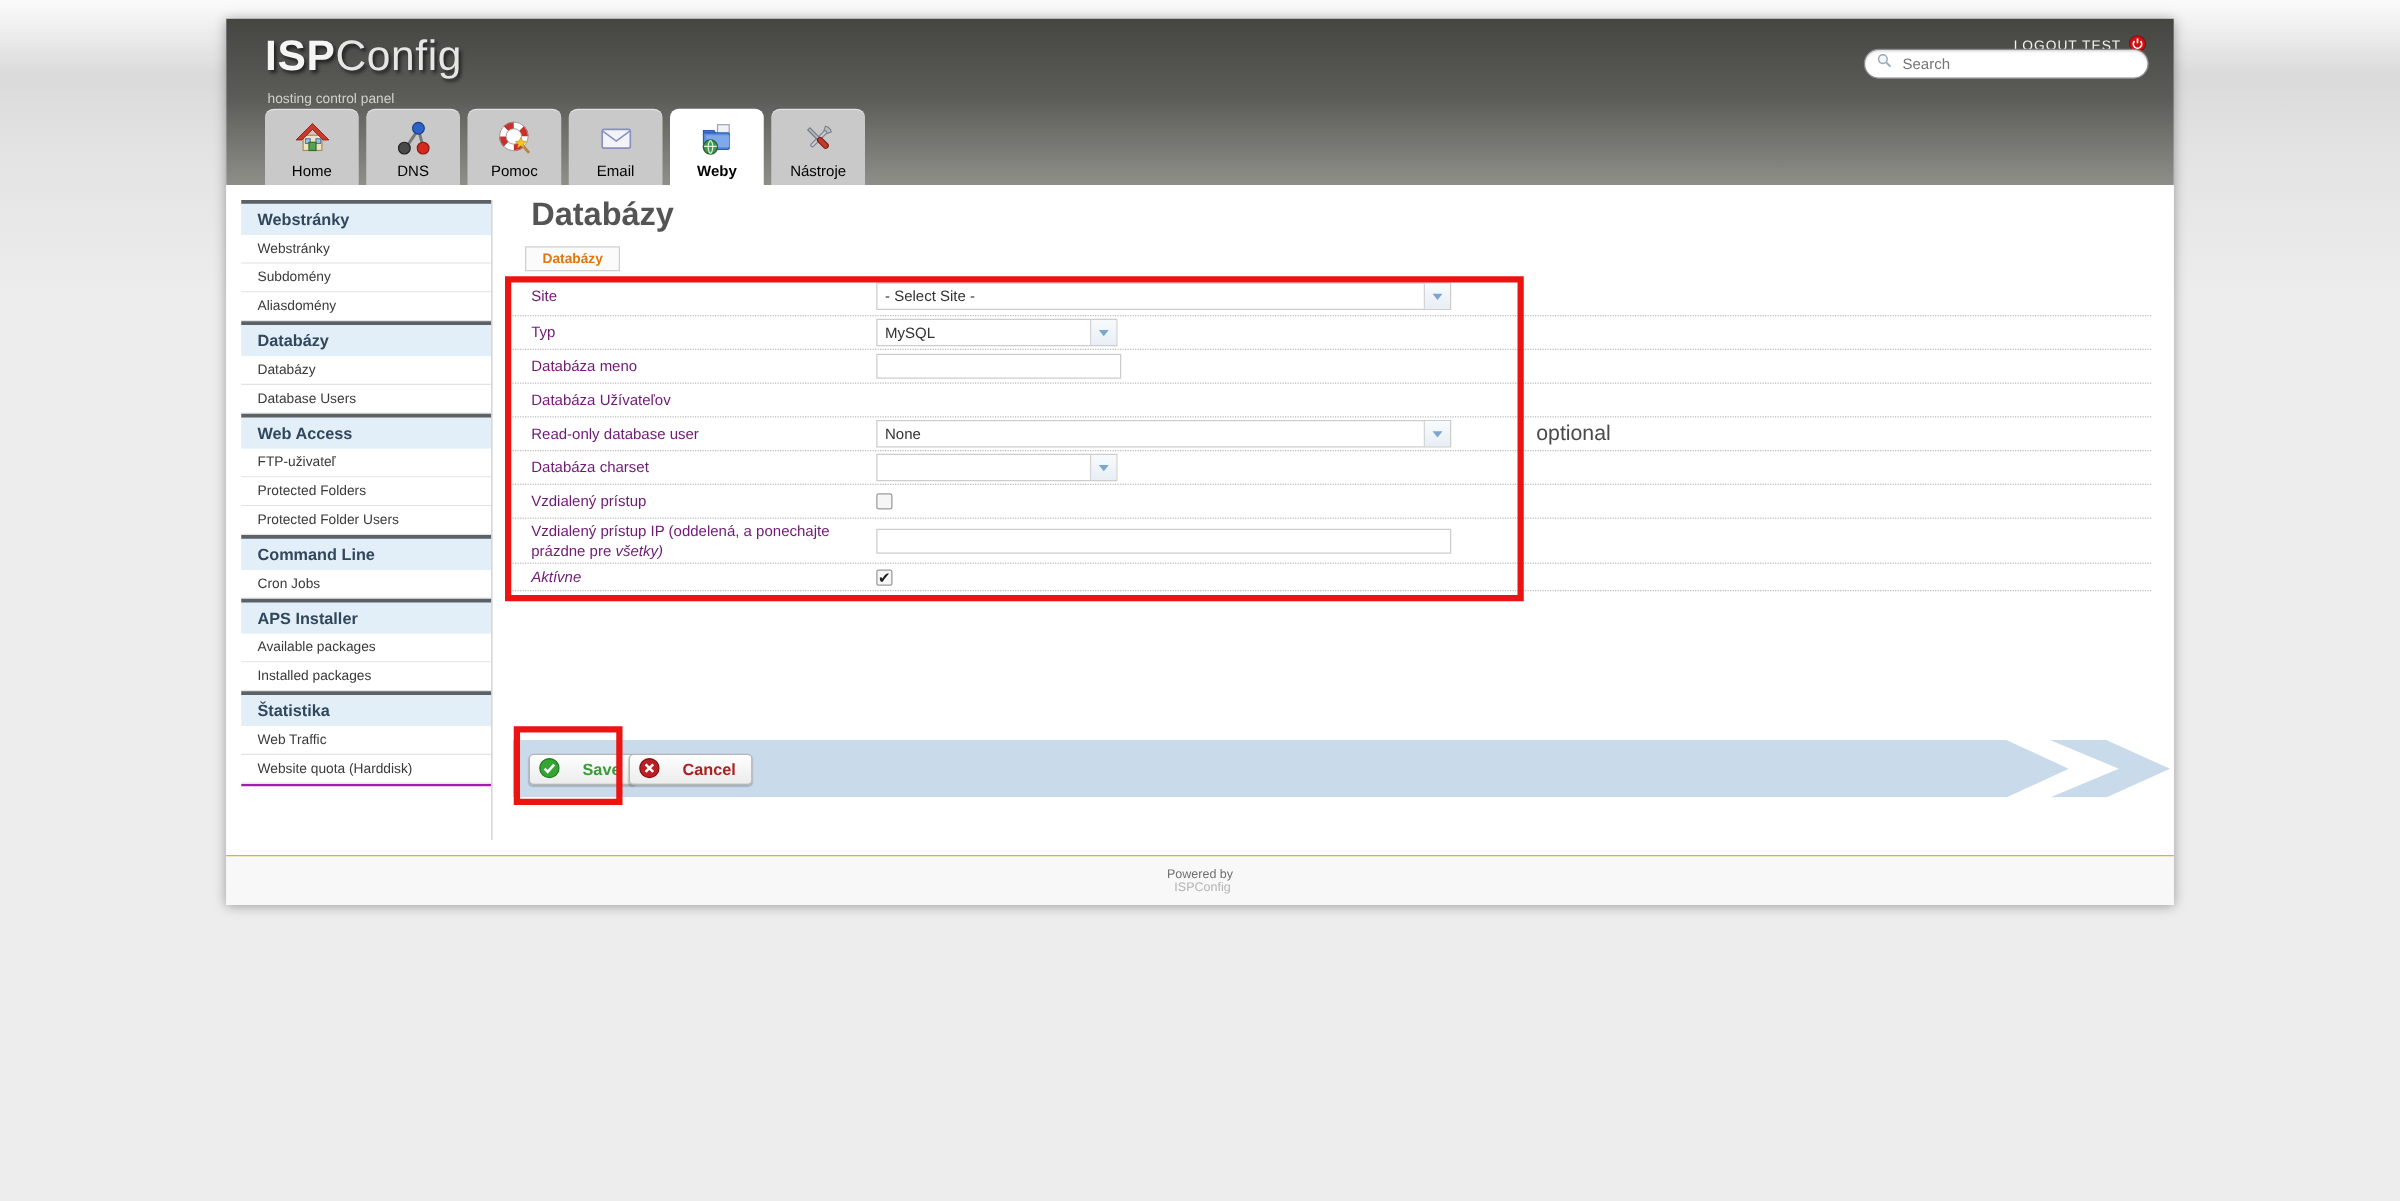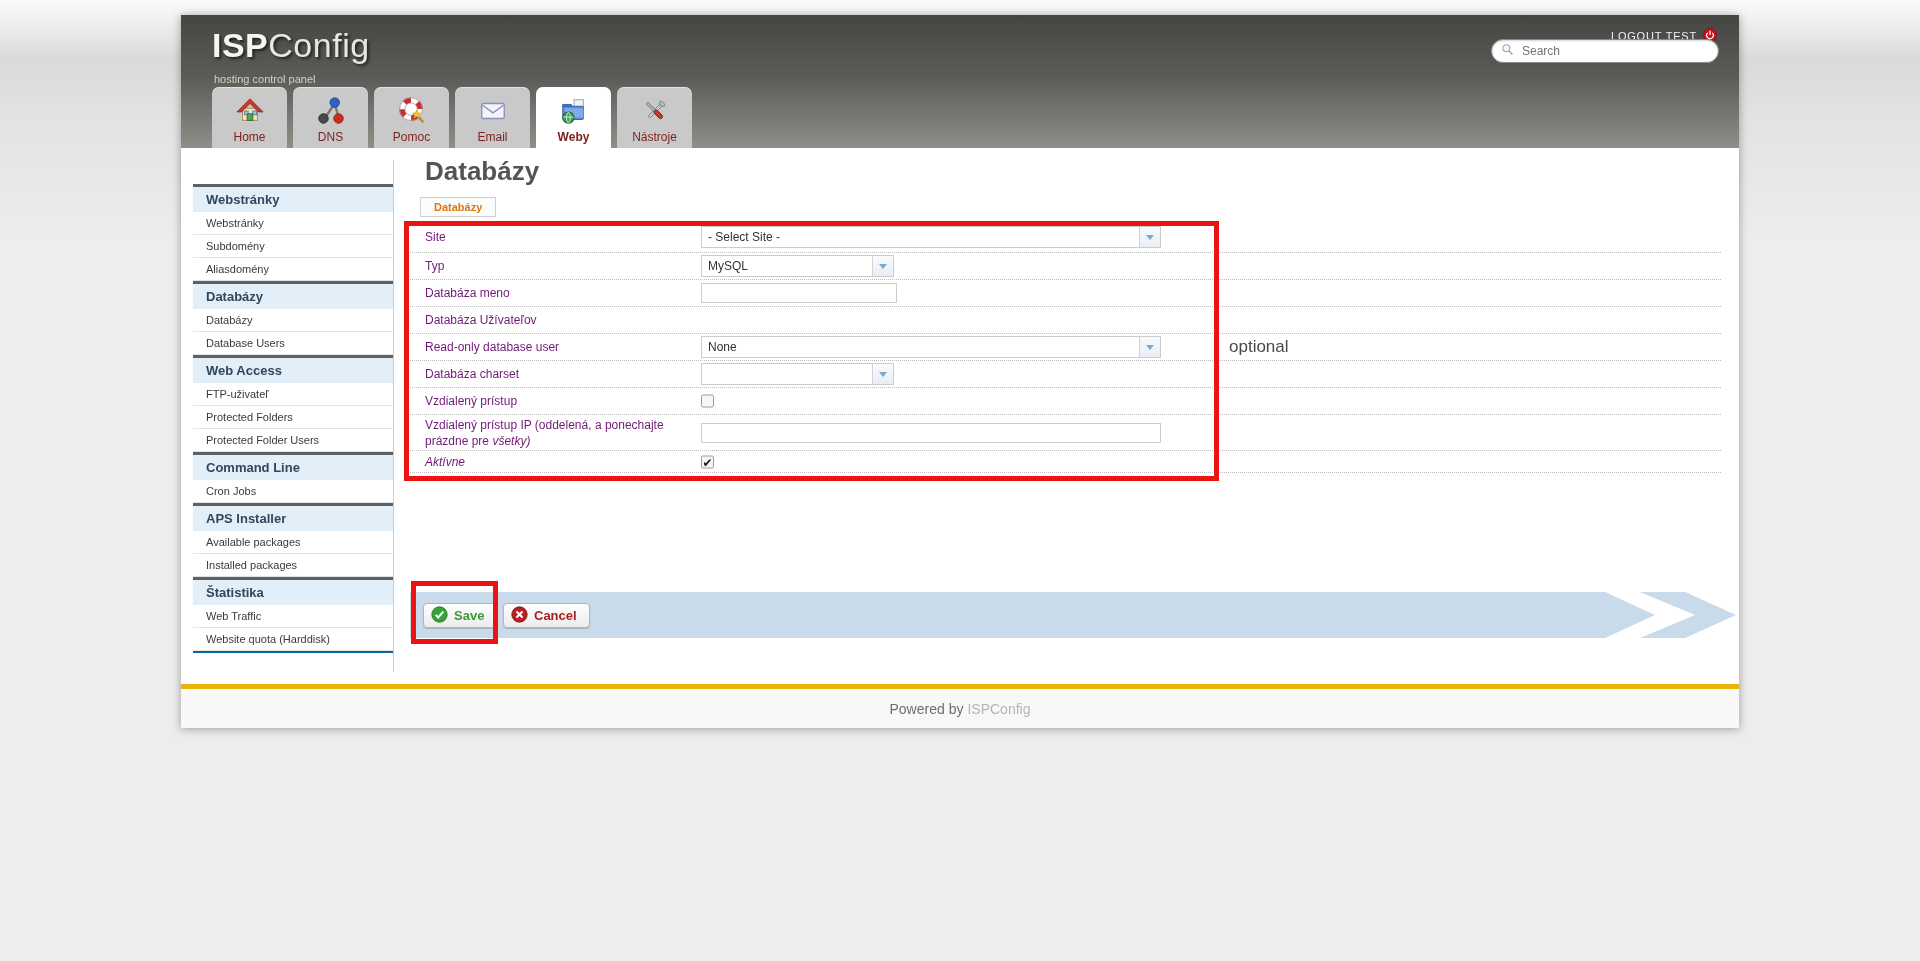--- a/index.html
+++ b/index.html
@@ -14,26 +14,26 @@
   .logo{position:absolute;left:31px;top:11px;font-size:34px;color:#f5f5f3;text-shadow:2px 2px 3px rgba(0,0,0,.6);letter-spacing:.5px;}
   .logo .lb{font-weight:bold;}
   .logo .lr{font-weight:normal;color:#e6e6e2;}
   .tagline{position:absolute;left:33px;top:58px;font-size:11px;color:#d2d2cc;}
   .logout{position:absolute;right:22px;top:13px;display:flex;align-items:center;gap:6px;font-size:11px;color:#f2f2ef;letter-spacing:.8px;cursor:pointer;}
   .search{position:absolute;right:20px;top:24px;width:228px;height:24px;background:#fff;border:1px solid #86898c;border-radius:12px;display:flex;align-items:center;padding:0 9px;box-sizing:border-box;box-shadow:inset 0 1px 2px rgba(0,0,0,.18);}
   .search input{border:none;outline:none;background:transparent;font-family:"Liberation Sans",sans-serif;font-size:12px;color:#555;width:100%;margin-left:6px;}
   .tabs{position:absolute;left:31px;bottom:0;display:flex;gap:6px;}
   .tab{width:75px;height:61px;background:#c9c9c9;border-radius:7px 7px 0 0;display:flex;flex-direction:column;align-items:center;justify-content:flex-end;padding-bottom:4px;box-sizing:border-box;cursor:pointer;box-shadow:inset 0 1px 0 rgba(255,255,255,.45);}
   .tab .ticon{height:36px;display:flex;align-items:center;}
-  .tab .tlabel{font-size:12px;color:#7f1d1d;margin-top:1px;}
+  .tab .tlabel{font-size:12px;color:#000000;margin-top:1px;}
   .tab.active{background:#fff;}
   .tab.active .tlabel{font-weight:bold;}
   
   .content{position:relative;background:#fff;height:536px;}
-  .side{position:absolute;left:12px;top:12px;width:200px;border-bottom:2px solid #0369a1;margin-top:24px;}
+  .side{position:absolute;left:12px;top:12px;width:200px;border-bottom:2px solid #a21caf;}
   .side-header{border-top:3px solid #5b6165;background:#e2eef8;color:#31475c;font-weight:bold;font-size:13px;padding:5px 0 5px 13px;}
   .side-item{background:#fff;font-size:11px;color:#3a3a3a;padding:5px 0 5px 13px;border-bottom:1px solid #e3e3e3;cursor:pointer;}
   .vdivider{position:absolute;left:212px;top:12px;width:1px;height:512px;background:#ccc;}
   .main-title{position:absolute;left:244px;top:8px;font-size:26px;font-weight:bold;color:#545454;}
   .subtab{position:absolute;left:239px;top:49px;border:1px solid #cfcfcf;background:#fbfbfb;color:#e0760c;font-weight:bold;font-size:11px;padding:3px 13px;cursor:pointer;}
   .form{position:absolute;left:229px;top:74px;width:1311px;}
   .form-row{position:relative;border-bottom:1px dotted #bdbdbd;box-sizing:border-box;}
   .flabel{position:absolute;left:15px;top:50%;transform:translateY(-50%);width:268px;font-size:12px;color:#701a75;line-height:1.35;}
   .flabel.ital{font-style:italic;}
   .fcontrol{position:absolute;left:291px;top:50%;transform:translateY(-50%);}
@@ -46,29 +46,29 @@
   .tin{height:20px;border:1px solid #cdcdcd;box-sizing:border-box;font-family:"Liberation Sans",sans-serif;font-size:12px;padding:0 5px;color:#333;outline:none;background:#fff;}
   .tin.narrow{width:196px;}
   .tin.wide{width:460px;}
   .cb{width:13px;height:13px;border:1px solid #9a9a9a;background:#f6f6f6;border-radius:2px;font-size:12px;line-height:12px;text-align:center;color:#1a1a1a;cursor:pointer;box-sizing:border-box;}
   .optional{position:absolute;left:819px;top:50%;transform:translateY(-50%);font-size:17px;color:#4a4a4a;}
   
   .band{position:absolute;left:229px;top:444px;width:1245px;height:46px;background:#c9daeb;
         clip-path:polygon(0 0,calc(100% - 50px) 0,100% 50%,calc(100% - 50px) 100%,0 100%);}
   .band-arrow{position:absolute;left:1459px;top:444px;width:96px;height:46px;background:#c9daeb;
         clip-path:polygon(0 0,45px 0,100% 50%,45px 100%,0 100%,55px 50%);}
-  .btn{position:absolute;top:455px;height:25px;display:inline-flex;align-items:center;gap:6px;padding:0 12px 0 7px;border:1px solid #b5b5b5;border-radius:4px;background:linear-gradient(#fefefe,#ececec);font-size:13px;font-weight:bold;cursor:pointer;box-shadow:0 1px 1px rgba(0,0,0,.18);box-sizing:border-box;}
+  .btn{position:absolute;top:455px;height:25px;display:inline-flex;align-items:center;gap:18px;padding:0 12px 0 7px;border:1px solid #b5b5b5;border-radius:4px;background:linear-gradient(#fefefe,#ececec);font-size:13px;font-weight:bold;cursor:pointer;box-shadow:0 1px 1px rgba(0,0,0,.18);box-sizing:border-box;}
   .btn.save{left:242px;color:#3a9a3a;}
   .btn.cancel{left:322px;color:#a92220;}
   
   .ann{position:absolute;border:5px solid #ec1313;box-sizing:border-box;pointer-events:none;z-index:50;}
   .ann.r1{left:223px;top:73px;width:815px;height:260px;}
   .ann.r2{left:230px;top:433px;width:87px;height:63px;}
   
-  .footer{height:39px;background:#f8f8f8;border-top:5px solid #eab308;display:flex;align-items:center;justify-content:center;font-size:14px;color:#6e6e6e;}
+  .footer{height:39px;background:#f8f8f8;border-top:1px solid #eab308;display:flex;align-items:center;justify-content:center;font-size:10px;color:#6e6e6e;flex-direction:column;}
   .footer .brand{color:#b4b4b4;margin-left:4px;}
 </style>
 </head>
 <body>
 
 <div class="page">
 
   <div class="header">
     <div class="logo"><span class="lb">ISP</span><span class="lr">Config</span></div>
     <div class="tagline">hosting control panel</div>

